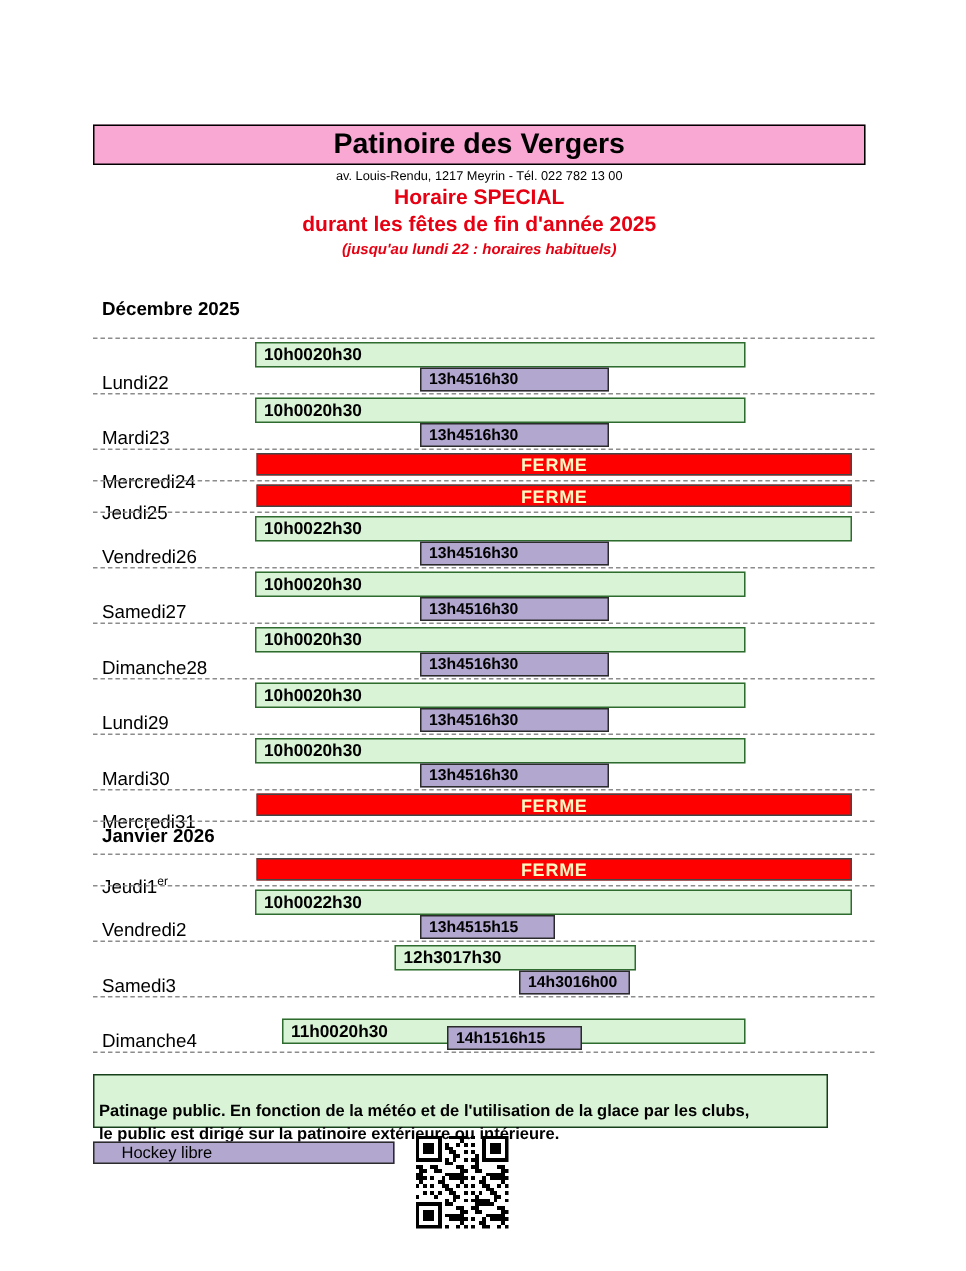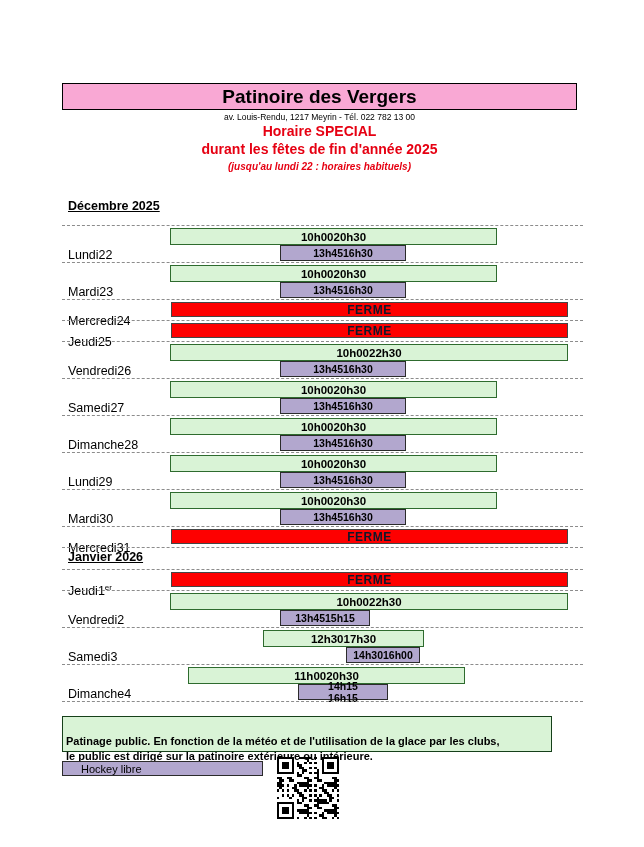--- a/index.html
+++ b/index.html
@@ -13,43 +13,43 @@
   .titlebox{position:absolute;left:62px;top:83px;width:515px;height:27px;
             border:1px solid #000;display:flex;align-items:center;justify-content:center;
             font-size:19px;font-weight:bold;background:#f9a8d4}
   .address{position:absolute;left:62px;top:112px;width:515px;text-align:center;font-size:8.5px}
   .notice{position:absolute;left:62px;width:515px;text-align:center;color:var(--notice-red);font-weight:bold}
   .notice1{top:123px;font-size:14px}
   .notice2{top:141px;font-size:14px}
   .notice3{top:161px;font-size:10px;font-style:italic}
 
   .schedule{position:absolute;left:0;top:190px;width:644px}
-  .section-title{font-size:12.5px;font-weight:bold;text-decoration:underline;padding-left:68px}
+  .section-title{font-size:12.5px;font-weight:bold;padding-left:68px}
   .st-0{height:35px;padding-top:9px}
   .st-1{height:22px;padding-top:3px}
 
   .row{position:relative}
   .row.open{height:37px}
   .row.closed{height:21px}
   .row::before,.section-end::before{content:"";position:absolute;left:62px;width:521px;top:0;
         border-top:1px dashed #8c8c8c}
   .section-end{position:relative;height:0}
 
   .daylabel{position:absolute;left:68px;top:11px;height:100%;width:78px;
             display:flex;align-items:center;font-size:12.5px}
   .daylabel sup{font-size:8px;vertical-align:super;line-height:0}
 
-  .bar{position:absolute;display:flex;justify-content:center;align-items:center;
+  .bar{position:absolute;display:flex;justify-content:flex-start;align-items:center;
        font-weight:bold;white-space:nowrap}
   .bar.public{top:3px;height:17px;background:var(--open-fill);
               border:1px solid var(--open-border);font-size:11.5px;padding:0 5px}
   .bar.hockey{top:20px;height:16px;background:var(--hockey-fill);
               border:1px solid #2b2b2b;font-size:10.5px;padding:0 5px}
   .bar.closed{top:3px;height:15px;background:var(--closed-fill);border:1px solid #454545;
-              color:#0f172a;justify-content:center;font-size:12px;letter-spacing:.5px}
+              color:#fef9c3;justify-content:center;font-size:12px;letter-spacing:.5px}
 
   .footer-note{position:absolute;left:62px;top:716px;width:490px;height:34px;
                background:var(--open-fill);border:1px solid #16401a;
                font-size:11px;font-weight:bold;line-height:15px;padding:17px 3px}
   .hockey-legend{position:absolute;left:62px;top:761px;width:201px;height:15px;
                  background:var(--hockey-fill);border:1px solid #2b2b2b;
                  font-size:11px;display:flex;align-items:center;padding-left:18px}
   .qr{position:absolute;left:277px;top:757px;width:62px;height:62px}
 </style>
 </head>
@@ -223,25 +223,25 @@
         <div class="bar hockey" style="left: 314px; width: 74px; margin-left: 32px;">
           <span>14h30</span>
           <span>16h00</span>
         </div>
       </div>
       <div class="row open">
         <div class="daylabel">
           <span>Dimanche</span>
           <span>4</span>
         </div>
-        <div class="bar public" style="left: 188px; width: 277px;">
+        <div class="bar public" style="left: 188px; width: 309px; margin-top: 12px;">
           <span>11h00</span>
           <span>20h30</span>
         </div>
-        <div class="bar hockey" style="left: 298px; width: 90px; flex-direction: column;">
+        <div class="bar hockey" style="left: 298px; width: 90px;">
           <span>14h15</span>
           <span>16h15</span>
         </div>
       </div>
       <div class="section-end"></div>
     </div>
 
   <div class="footer-note">
     <div>Patinage public. En fonction de la météo et de l'utilisation de la glace par les clubs,</div>
     <div>le public est dirigé sur la patinoire extérieure ou intérieure.</div>

